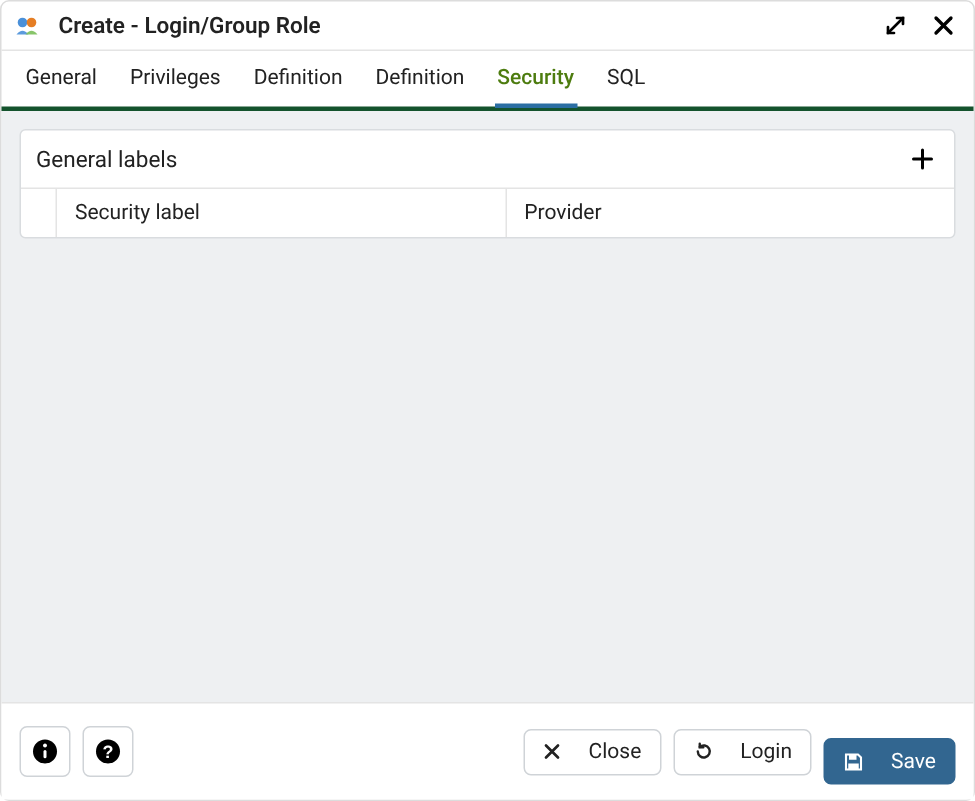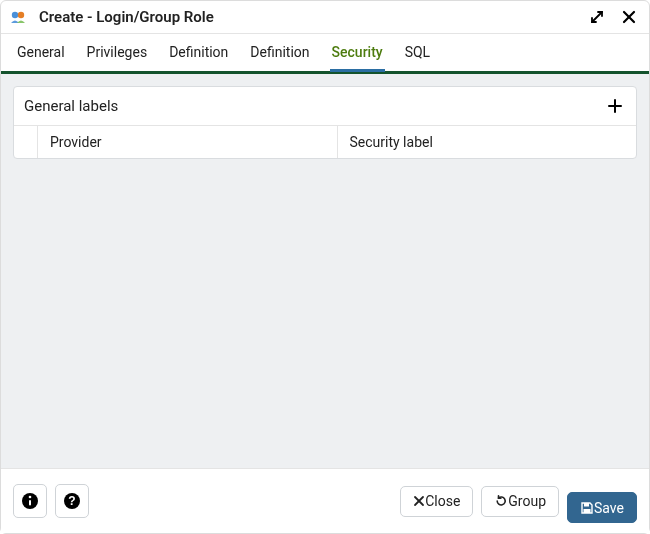--- a/index.html
+++ b/index.html
@@ -105,21 +105,21 @@
     background: #fff;
     display: flex; align-items: center; justify-content: center;
     cursor: pointer;
   }
   .btn {
     height: 31px;
     border: 1px solid #cfd3d7;
     border-radius: 5px;
     background: #fff;
     padding: 0 12px;
-    display: inline-flex; align-items: center; gap: 0;
+    display: inline-flex; align-items: center; gap: 18px;
     font-size: 14px;
     cursor: pointer;
     color: #222;
   }
   .btn.primary {
     background: #326690;
     border-color: #326690;
     color: #fff;
     margin-top: 13px;
   }
@@ -172,22 +172,22 @@
         <span class="grow"></span>
         <span class="add-btn" title="Add row">
           <svg width="18" height="18" viewBox="0 0 18 18" stroke="#000" stroke-width="2" stroke-linecap="round">
             <path d="M9 3 L9 15"></path>
               <path d="M3 9 L15 9"></path>
           </svg>
         </span>
       </div>
       <div class="grid-head">
         <div class="rownum"></div>
+        <div class="col">Security label</div>
         <div class="col">Provider</div>
-        <div class="col">Security label</div>
       </div>
     </div>
   </div>
 
   <div class="footer">
     <div class="icon-btn" title="Info">
       <svg width="18" height="18" viewBox="0 0 18 18">
         <circle cx="9" cy="9" r="8" fill="#000"></circle>
         <rect x="8" y="8" width="2" height="5.5" rx="1" fill="#fff"></rect>
         <circle cx="9" cy="5" r="1.3" fill="#fff"></circle>
@@ -209,21 +209,21 @@
       </span>
       <span>Close</span>
     </div>
     <div class="btn">
       <span>
         <svg width="14" height="14" viewBox="0 0 14 14" fill="none" stroke="#222" stroke-width="1.6" stroke-linecap="round">
           <path d="M3.2 7 a4 4 0 1 0 1.3 -3"></path>
           <path d="M4.5 1.8 L4.5 4.2 L6.9 4.2"></path>
         </svg>
       </span>
-      <span>Group</span>
+      <span>Login</span>
     </div>
     <div class="btn primary">
       <span>
         <svg width="14" height="14" viewBox="0 0 14 14" fill="#fff">
           <path d="M2 2 h8 l2 2 v8 h-10 z" fill="#fff" opacity="0"></path>
           <path d="M2 2 h8 l2 2 v8 a0 0 0 0 1 0 0 h-10 z" stroke="#fff" stroke-width="1.4" fill="none"></path>
           <rect x="4" y="2" width="5" height="3.5" fill="#fff"></rect>
           <rect x="3.5" y="8" width="7" height="4" fill="#fff"></rect>
         </svg>
       </span>

